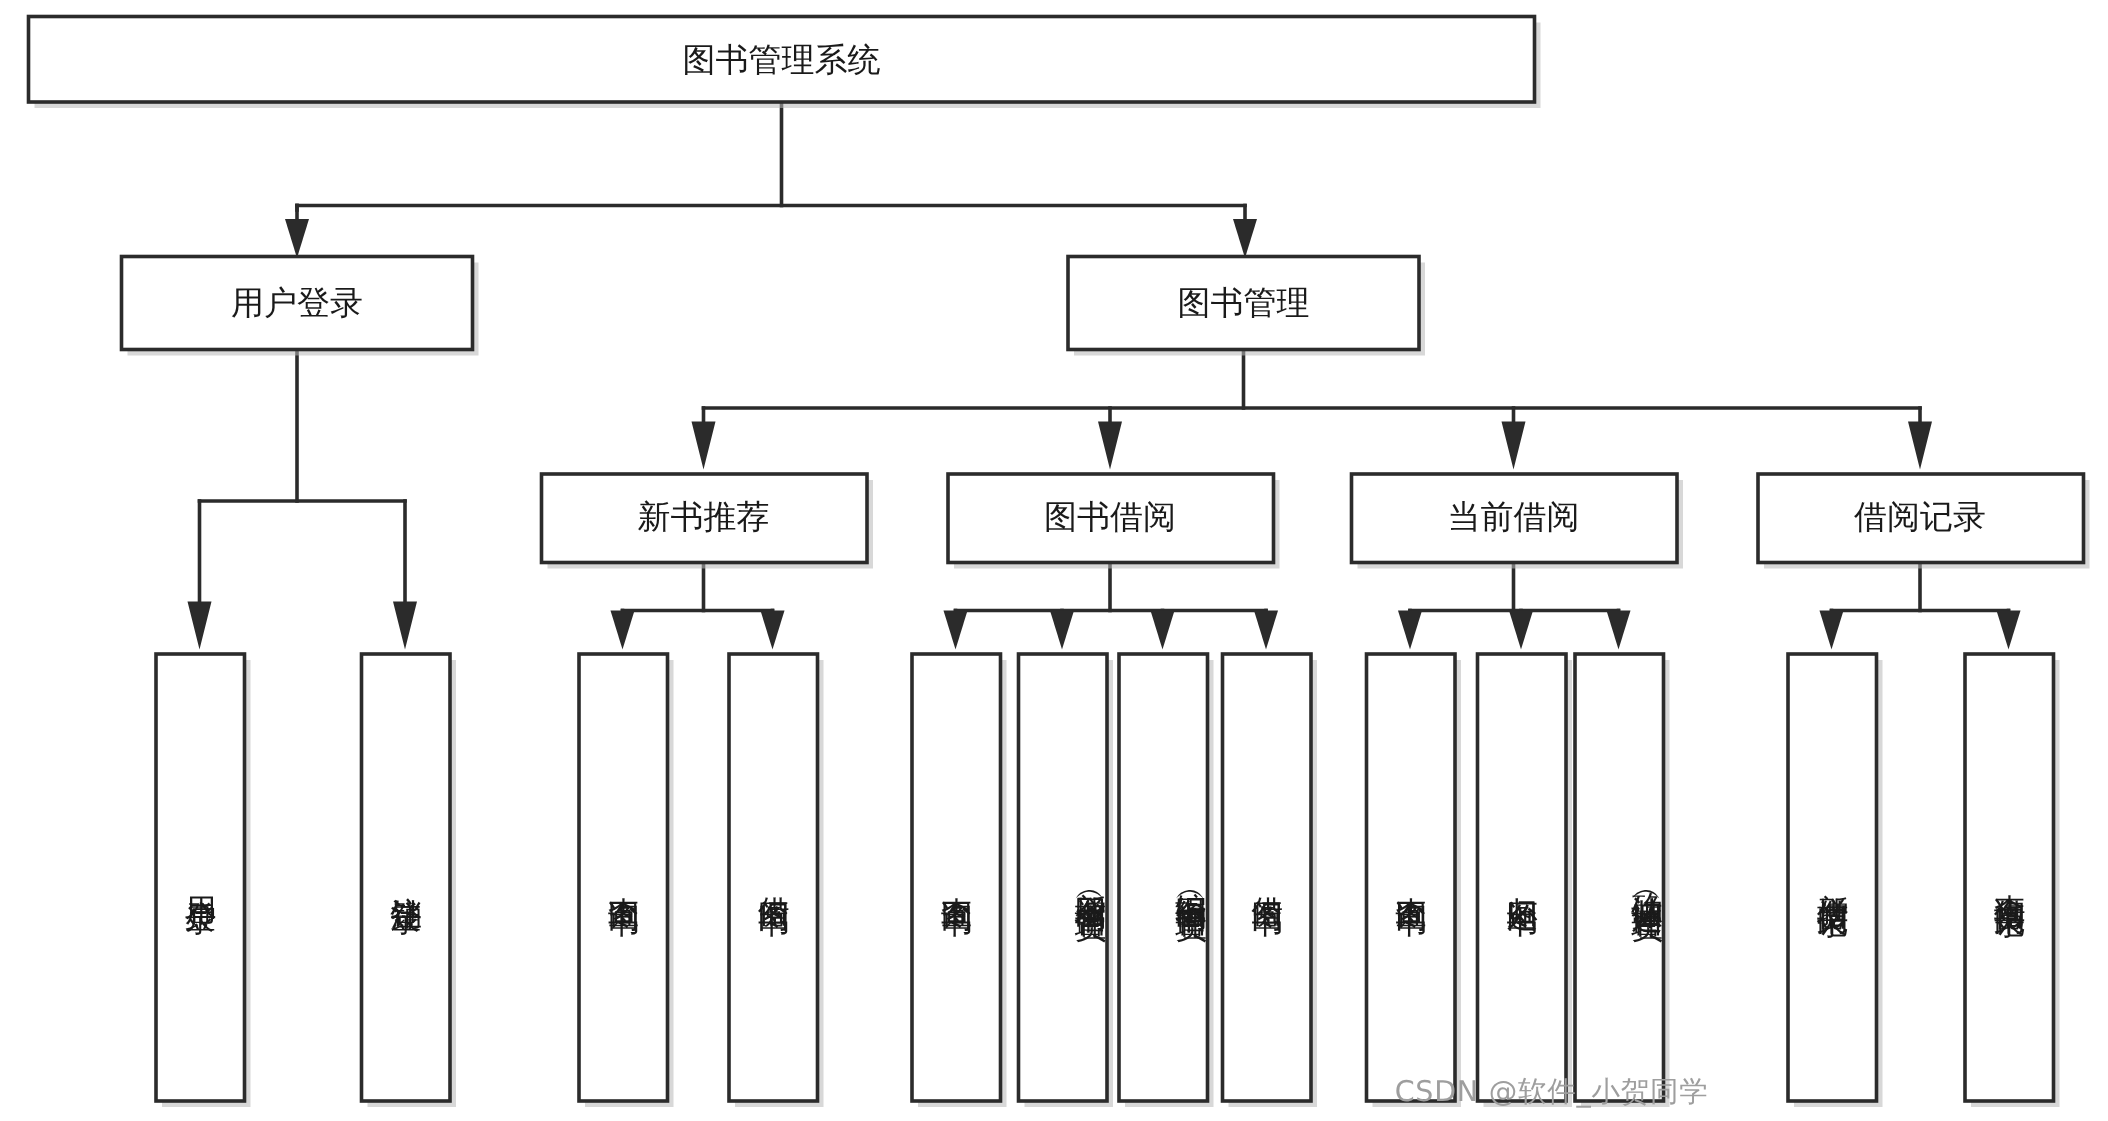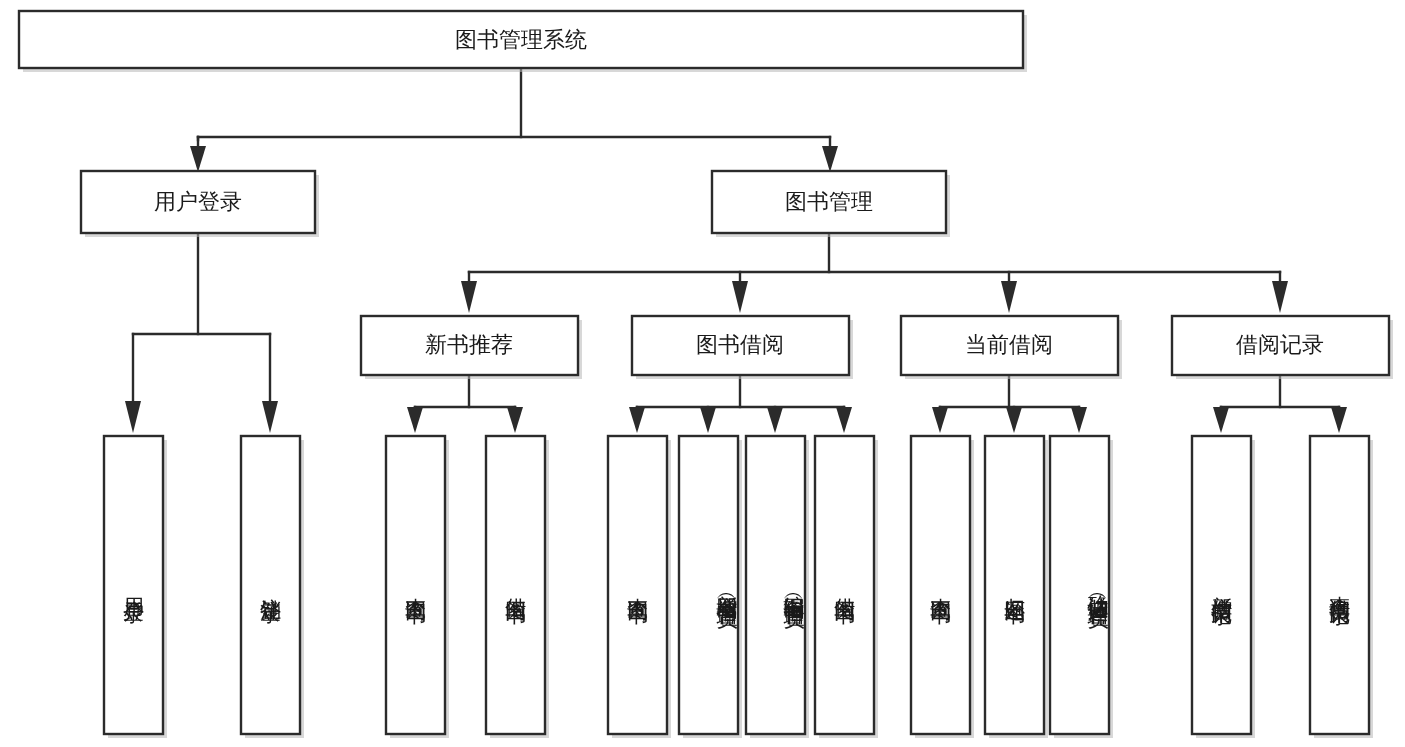--- a/index.html
+++ b/index.html
@@ -275,14 +275,15 @@
   <div class="vlabel mid" style="left:608px; top:436px; width:59px; height:298px;">查询图书</div>
   <div class="vlabel" style="left:679px; top:440px; width:59px; height:294px;">新增图书（管理员）</div>
   <div class="vlabel" style="left:746px; top:440px; width:59px; height:294px;">编辑图书（管理员）</div>
   <div class="vlabel mid" style="left:815px; top:436px; width:59px; height:298px;">借阅图书</div>
   <div class="vlabel mid" style="left:911px; top:436px; width:59px; height:298px;">查询图书</div>
   <div class="vlabel mid" style="left:985px; top:436px; width:59px; height:298px;">归还图书</div>
   <div class="vlabel" style="left:1050px; top:440px; width:59px; height:294px;">确认归还（管理员）</div>
   <div class="vlabel mid" style="left:1192px; top:436px; width:59px; height:298px;">新增借阅记录</div>
   <div class="vlabel mid" style="left:1310px; top:436px; width:59px; height:298px;">查询借阅记录</div>
 
+  <div class="watermark">CSDN @软件_小贺同学</div>
 
 </div>
 
 </body></html>

